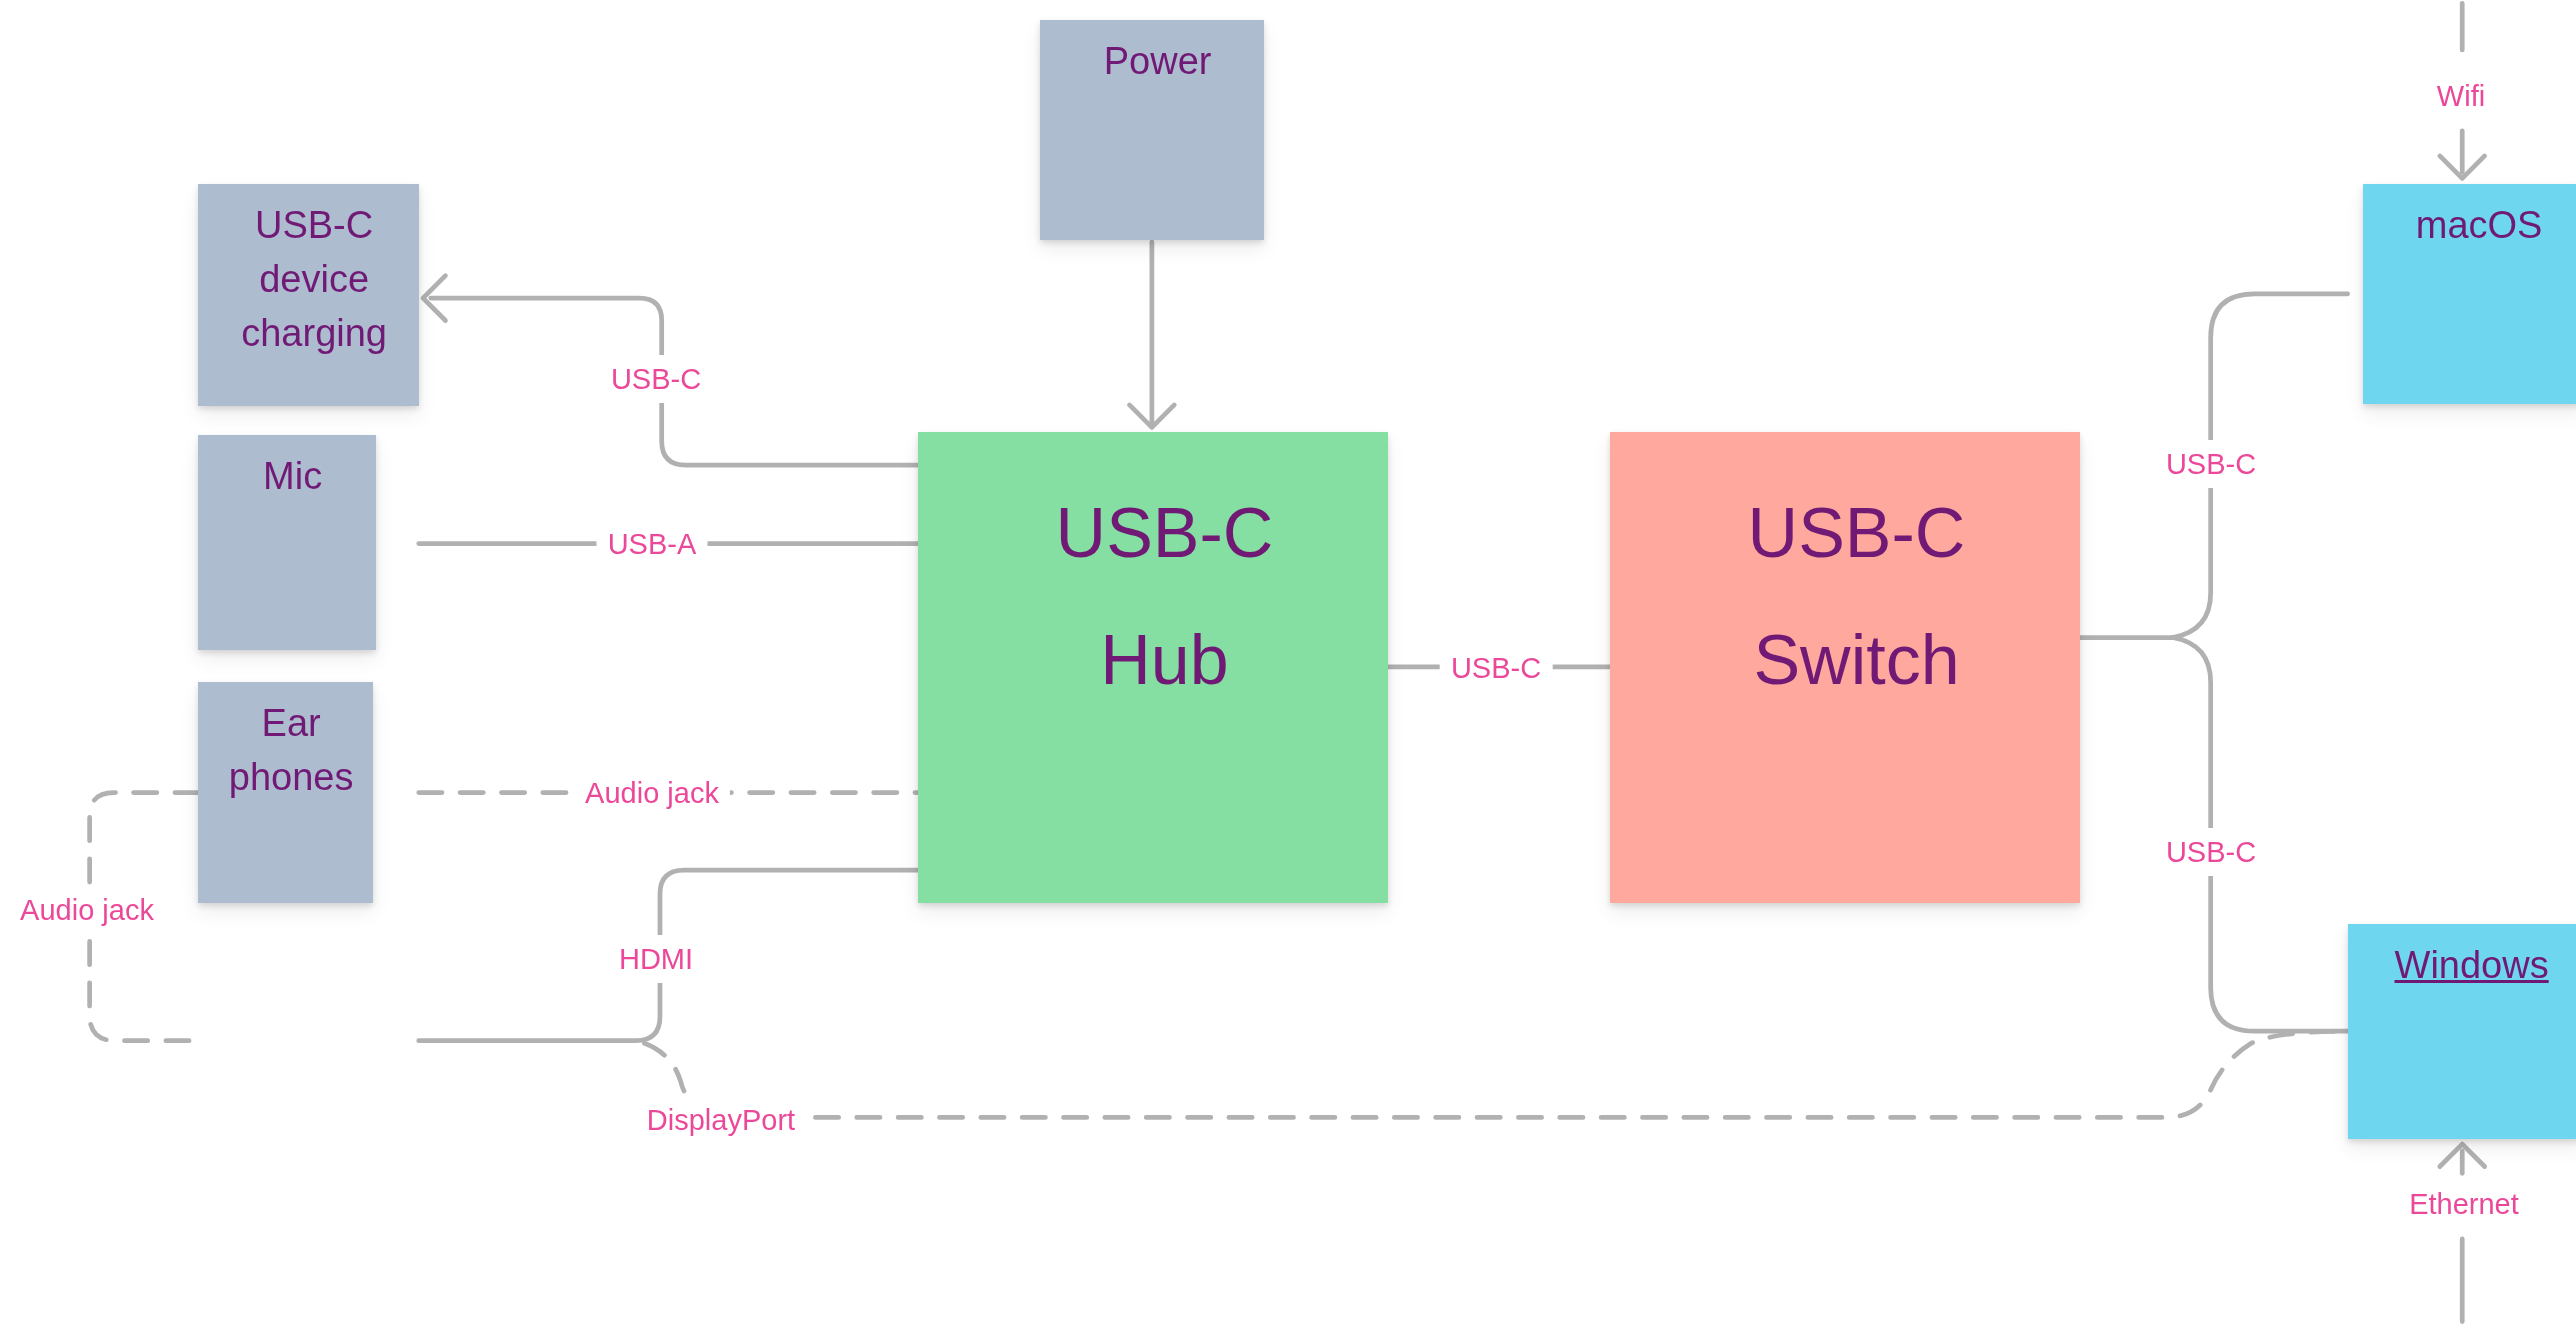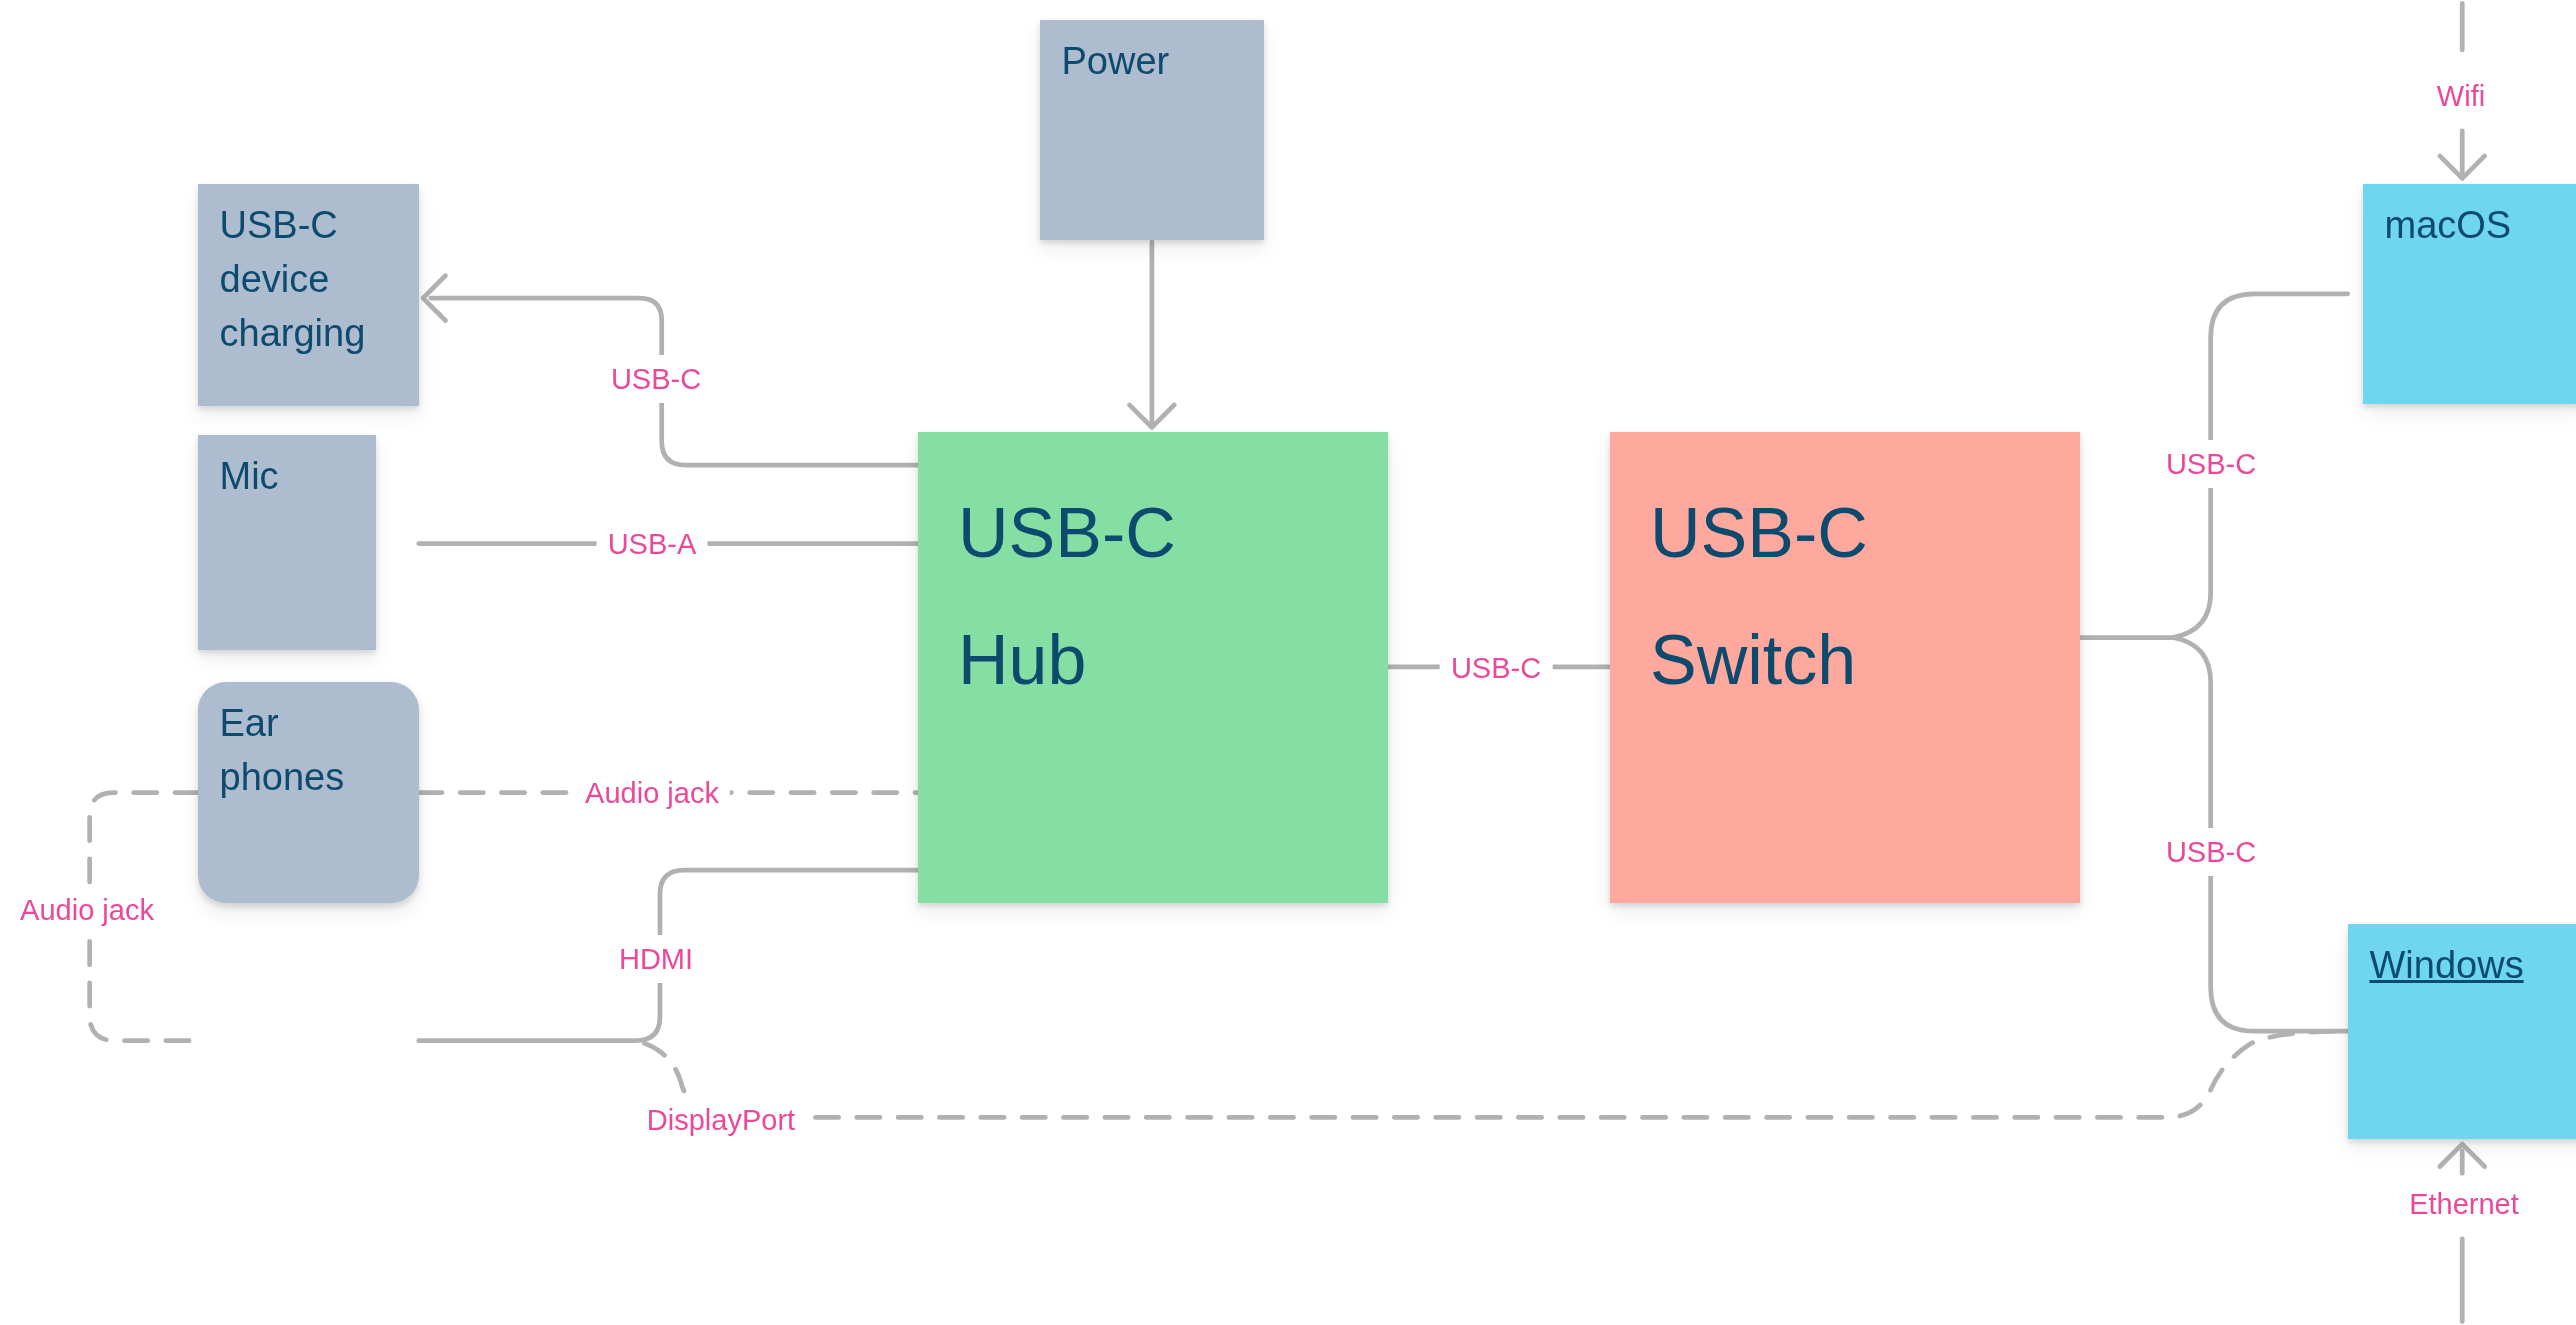--- a/index.html
+++ b/index.html
@@ -35,23 +35,24 @@
     fill: none;
     stroke: #b1b1b1;
     stroke-width: 5.5;
     stroke-linecap: round;
     stroke-linejoin: round;
   }
   .node {
     position: absolute;
     box-sizing: border-box;
     box-shadow: 0 3.4px 6px rgba(0,0,0,0.13), 0 10.3px 19px rgba(0,0,0,0.07);
-    color: #0c4a6e;
+    color: #701a75;
     white-space: pre-line;
     line-height: 1.42;
+    text-align: center;
   }
   .node .node-label {
     display: block;
     white-space: pre-line;
   }
   .node.small {
     padding: 14.6px 10.3px 0 21.5px;
     font-size: 38px;
   }
   .node.big {
@@ -93,21 +94,21 @@
       <path d="M 2832 181 L 2858 207 L 2884 181" class="arrowhead"></path>
       <path d="M 1311 470 L 1337 496 L 1363 470" class="arrowhead"></path>
       <path d="M 517 320 L 491 346 L 517 372" class="arrowhead"></path>
       <path d="M 2832 1354 L 2858 1328 L 2884 1354" class="arrowhead"></path>
     </svg>
 <div class="node small" style="left: 1040px; top: 20px; width: 224px; height: 220px; background: rgb(174, 188, 208);"><span class="node-label">Power</span></div>
     <div class="node small" style="left: 198px; top: 184px; width: 221px; height: 222px; background: rgb(174, 188, 208);"><span class="node-label">USB-C
 device
 charging</span></div>
     <div class="node small" style="left: 198px; top: 435px; width: 178px; height: 215px; background: rgb(174, 188, 208);"><span class="node-label">Mic</span></div>
-    <div class="node small" style="left: 198px; top: 682px; width: 221px; height: 221px; background: rgb(174, 188, 208); border-radius: 28px;"><span class="node-label">Ear
+    <div class="node small" style="left: 198px; top: 682px; width: 175px; height: 221px; background: rgb(174, 188, 208);"><span class="node-label">Ear
 phones</span></div>
     <div class="node big" style="left: 918px; top: 432px; width: 470px; height: 471px; background: rgb(133, 223, 162);"><span class="node-label">USB-C
 Hub</span></div>
     <div class="node big" style="left: 1610px; top: 432px; width: 470px; height: 471px; background: rgb(255, 168, 157);"><span class="node-label">USB-C
 Switch</span></div>
     <div class="node small" style="left: 2348px; top: 184px; width: 221px; height: 220px; background: rgb(111, 214, 240); margin-left: 15px;"><span class="node-label">macOS</span></div>
     <div class="node small" style="left: 2348px; top: 924px; width: 236px; height: 215px; background: rgb(111, 214, 240); text-decoration: underline;"><span class="node-label">Windows</span></div>
     <div class="edge-label" style="left: 656px; top: 379px;">USB-C</div>
     <div class="edge-label" style="left: 652px; top: 544px;">USB-A</div>
     <div class="edge-label" style="left: 652px; top: 793px;">Audio jack</div>

